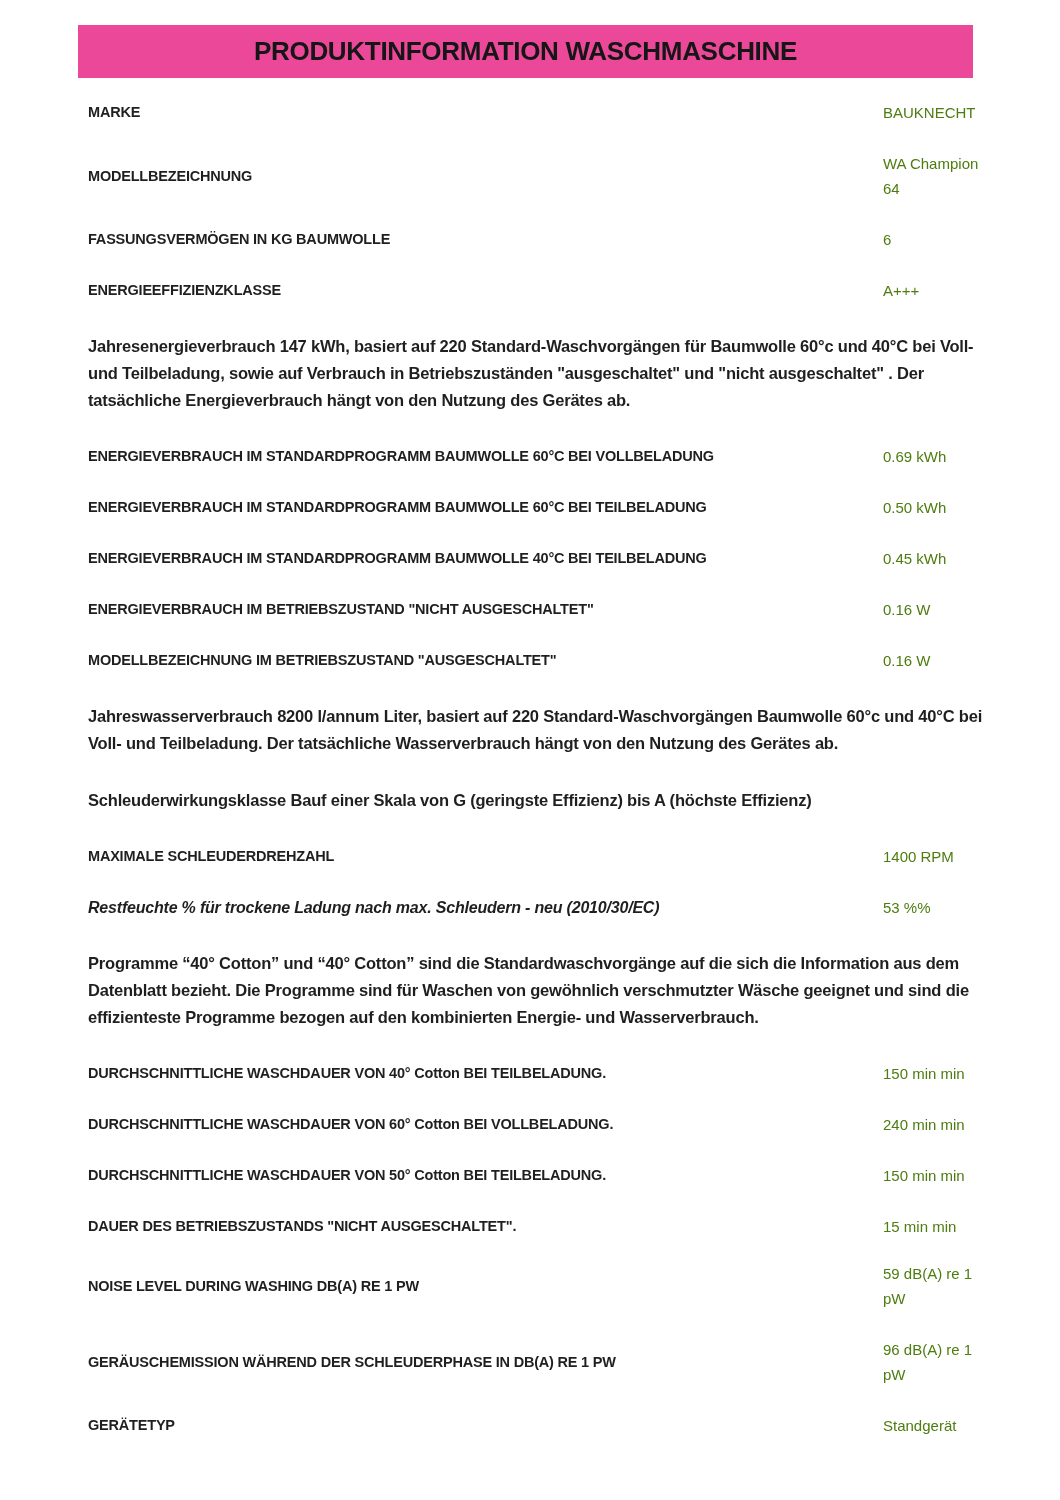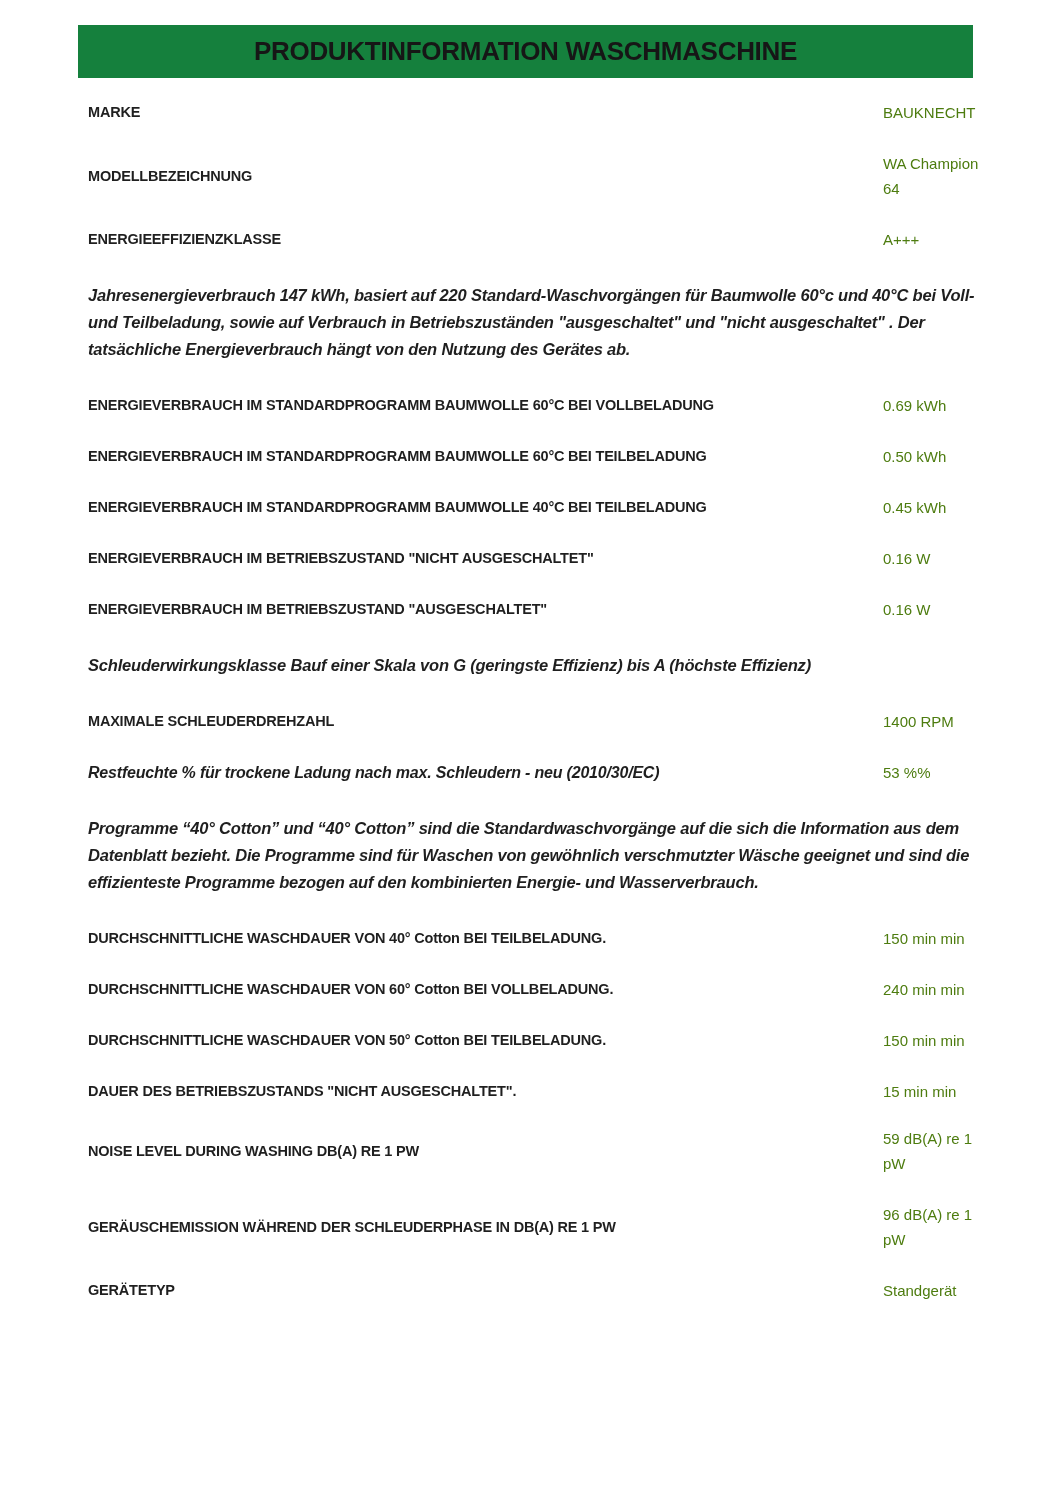--- a/index.html
+++ b/index.html
@@ -14,21 +14,21 @@
     font-family: "Liberation Sans", sans-serif;
     color: #1f1f1f;
   }
   .page {
     box-sizing: border-box;
     width: 1060px;
     height: 1500px;
     padding: 25px 75px 0 88px;
   }
   .header-bar {
-    background: #15803d;
+    background: #ec4899;
     width: 895px;
     height: 53px;
     margin-left: -10px;
     display: flex;
     align-items: center;
     justify-content: center;
     text-align: center;
   }
   .page-title {
     font-size: 26px;
@@ -66,21 +66,20 @@
     flex: 0 0 102px;
     width: 102px;
     font-size: 15px;
     font-weight: normal;
     line-height: 25px;
     color: #4d7c0f;
   }
   .paragraph {
     font-size: 16.5px;
     font-weight: bold;
-    font-style: italic;
     letter-spacing: -0.2px;
     line-height: 27px;
     margin: 30px 0;
     max-width: 897px;
   }
 </style>
 </head>
 <body>
 
 <div class="page">
@@ -90,20 +89,24 @@
   </div>
 
   <div class="spec-table">
     <div class="spec-row">
       <div class="spec-label">MARKE</div>
       <div class="spec-value">BAUKNECHT</div>
     </div>
     <div class="spec-row">
       <div class="spec-label">MODELLBEZEICHNUNG</div>
       <div class="spec-value">WA Champion 64</div>
+    </div>
+    <div class="spec-row">
+      <div class="spec-label">FASSUNGSVERMÖGEN IN KG BAUMWOLLE</div>
+      <div class="spec-value">6</div>
     </div>
     <div class="spec-row">
       <div class="spec-label">ENERGIEEFFIZIENZKLASSE</div>
       <div class="spec-value">A+++</div>
     </div>
   </div>
 
   <div class="paragraph">Jahresenergieverbrauch 147 kWh, basiert auf 220 Standard-Waschvorgängen für Baumwolle 60°c und 40°C bei Voll- und Teilbeladung, sowie auf Verbrauch in Betriebszuständen "ausgeschaltet" und "nicht ausgeschaltet" . Der tatsächliche Energieverbrauch hängt von den Nutzung des Gerätes ab.</div>
 
   <div class="spec-table">
@@ -117,25 +120,26 @@
     </div>
     <div class="spec-row">
       <div class="spec-label">ENERGIEVERBRAUCH IM STANDARDPROGRAMM BAUMWOLLE 40°C BEI TEILBELADUNG</div>
       <div class="spec-value">0.45 kWh</div>
     </div>
     <div class="spec-row">
       <div class="spec-label">ENERGIEVERBRAUCH IM BETRIEBSZUSTAND "NICHT AUSGESCHALTET"</div>
       <div class="spec-value">0.16 W</div>
     </div>
     <div class="spec-row">
-      <div class="spec-label">ENERGIEVERBRAUCH IM BETRIEBSZUSTAND "AUSGESCHALTET"</div>
+      <div class="spec-label">MODELLBEZEICHNUNG IM BETRIEBSZUSTAND "AUSGESCHALTET"</div>
       <div class="spec-value">0.16 W</div>
     </div>
   </div>
 
+  <div class="paragraph">Jahreswasserverbrauch 8200 l/annum Liter, basiert auf 220 Standard-Waschvorgängen Baumwolle 60°c und 40°C bei Voll- und Teilbeladung. Der tatsächliche Wasserverbrauch hängt von den Nutzung des Gerätes ab.</div>
 
   <div class="paragraph">Schleuderwirkungsklasse Bauf einer Skala von G (geringste Effizienz) bis A (höchste Effizienz)</div>
 
   <div class="spec-table">
     <div class="spec-row">
       <div class="spec-label">MAXIMALE SCHLEUDERDREHZAHL</div>
       <div class="spec-value">1400 RPM</div>
     </div>
     <div class="spec-row">
       <div class="spec-label italic-label">Restfeuchte % für trockene Ladung nach max. Schleudern - neu (2010/30/EC)</div>

